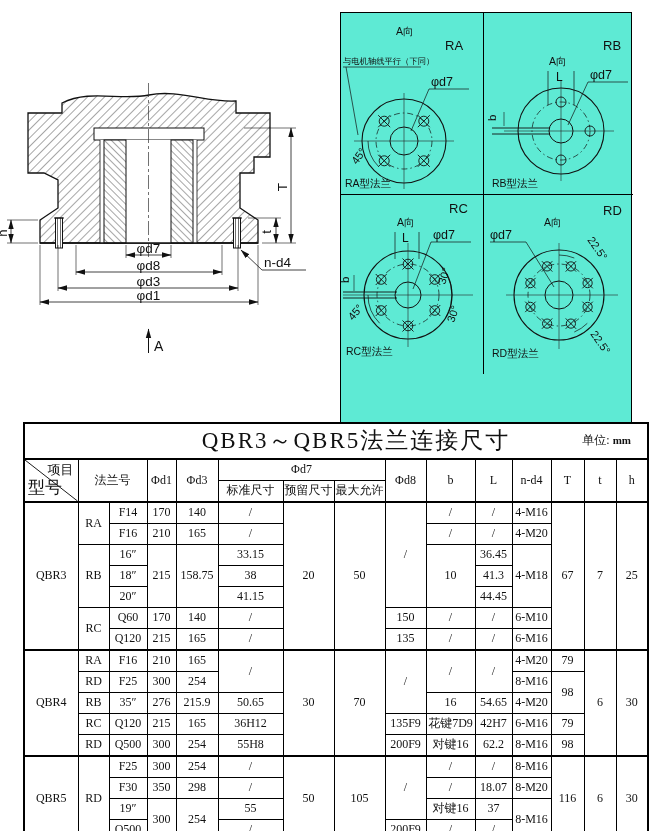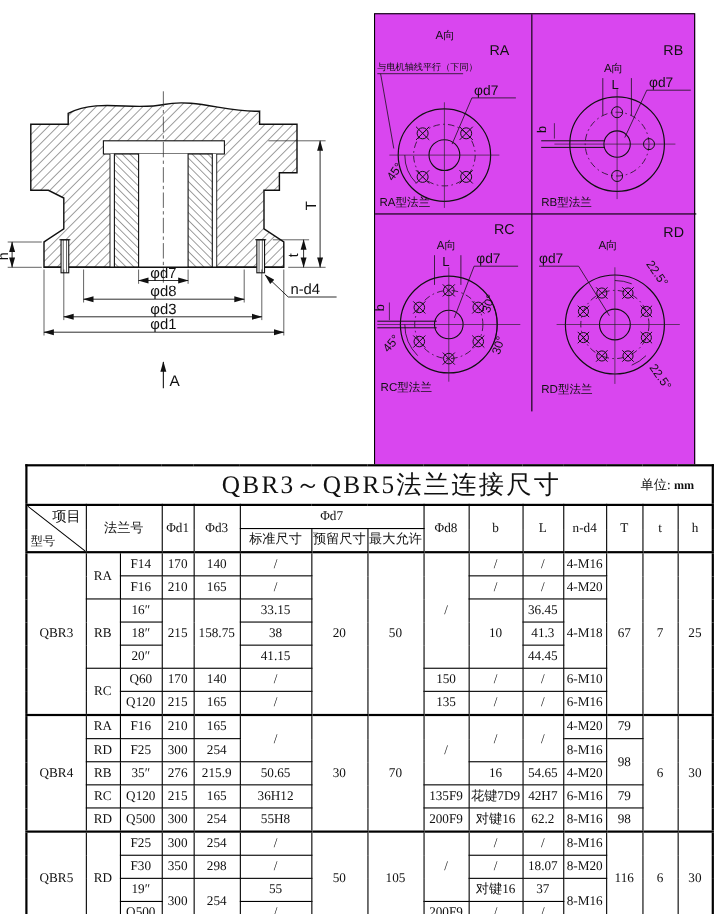--- a/index.html
+++ b/index.html
@@ -9,21 +9,21 @@
     overflow:hidden;
   }
   svg text{fill:#111;}
   
   #section-view{position:absolute;left:0px;top:65px;}
   
   #flange-grid{
     position:absolute;left:340px;top:12px;width:292px;height:414px;
     border:1.5px solid #000;display:grid;
     grid-template-columns:142px 150px;grid-template-rows:181px 180px;
-    box-sizing:border-box;background:#d946ef;
+    box-sizing:border-box;background:#5eead4;
   }
   .fcell{box-sizing:border-box;}
   .fcell.bl{border-left:1.5px solid #000;}
   .fcell.bt{border-top:1.5px solid #000;}
   .fcell svg{display:block;}
   
   #flange-table{
     position:absolute;left:23px;top:422px;width:626px;
     border-collapse:collapse;table-layout:fixed;
     font-family:"Liberation Serif","DejaVu Serif",serif;
@@ -38,21 +38,21 @@
   #flange-table tr.sec td{border-top-width:2px;}
   #flange-table td.titlecell{height:34px;border-bottom-width:2px;padding:0 6px;}
   .titlewrap{position:relative;width:100%;height:100%;display:flex;align-items:center;justify-content:center;}
   .big-title{font-size:23px;letter-spacing:2px;font-weight:normal;margin-left:40px;}
   .unitbox{position:absolute;right:10px;top:50%;transform:translateY(-50%);font-size:12px;}
   .unitbox b{font-family:Liberation Serif, serif;font-size:11px;}
   td.hdr{font-size:12px;}
   td.diagcell{position:relative;padding:0;}
   .diag-line{position:absolute;left:0;top:0;width:100%;height:100%;}
   .diag-top{position:absolute;right:4px;top:3px;font-size:13px;}
-  .diag-bottom{position:absolute;left:3px;bottom:3px;font-size:11px;}
+  .diag-bottom{position:absolute;left:3px;bottom:3px;font-size:17px;}
 </style>
 </head>
 <body>
 
 <svg id="section-view" width="336" height="302" viewBox="0 0 336 302">
   <defs>
     <pattern id="h1" width="6" height="6" patternUnits="userSpaceOnUse" patternTransform="rotate(45)">
       <line x1="0" y1="0" x2="0" y2="6" stroke="#3a3a3a" stroke-width="0.9"></line>
     </pattern>
     <pattern id="h2" width="5" height="5" patternUnits="userSpaceOnUse" patternTransform="rotate(-45)">

